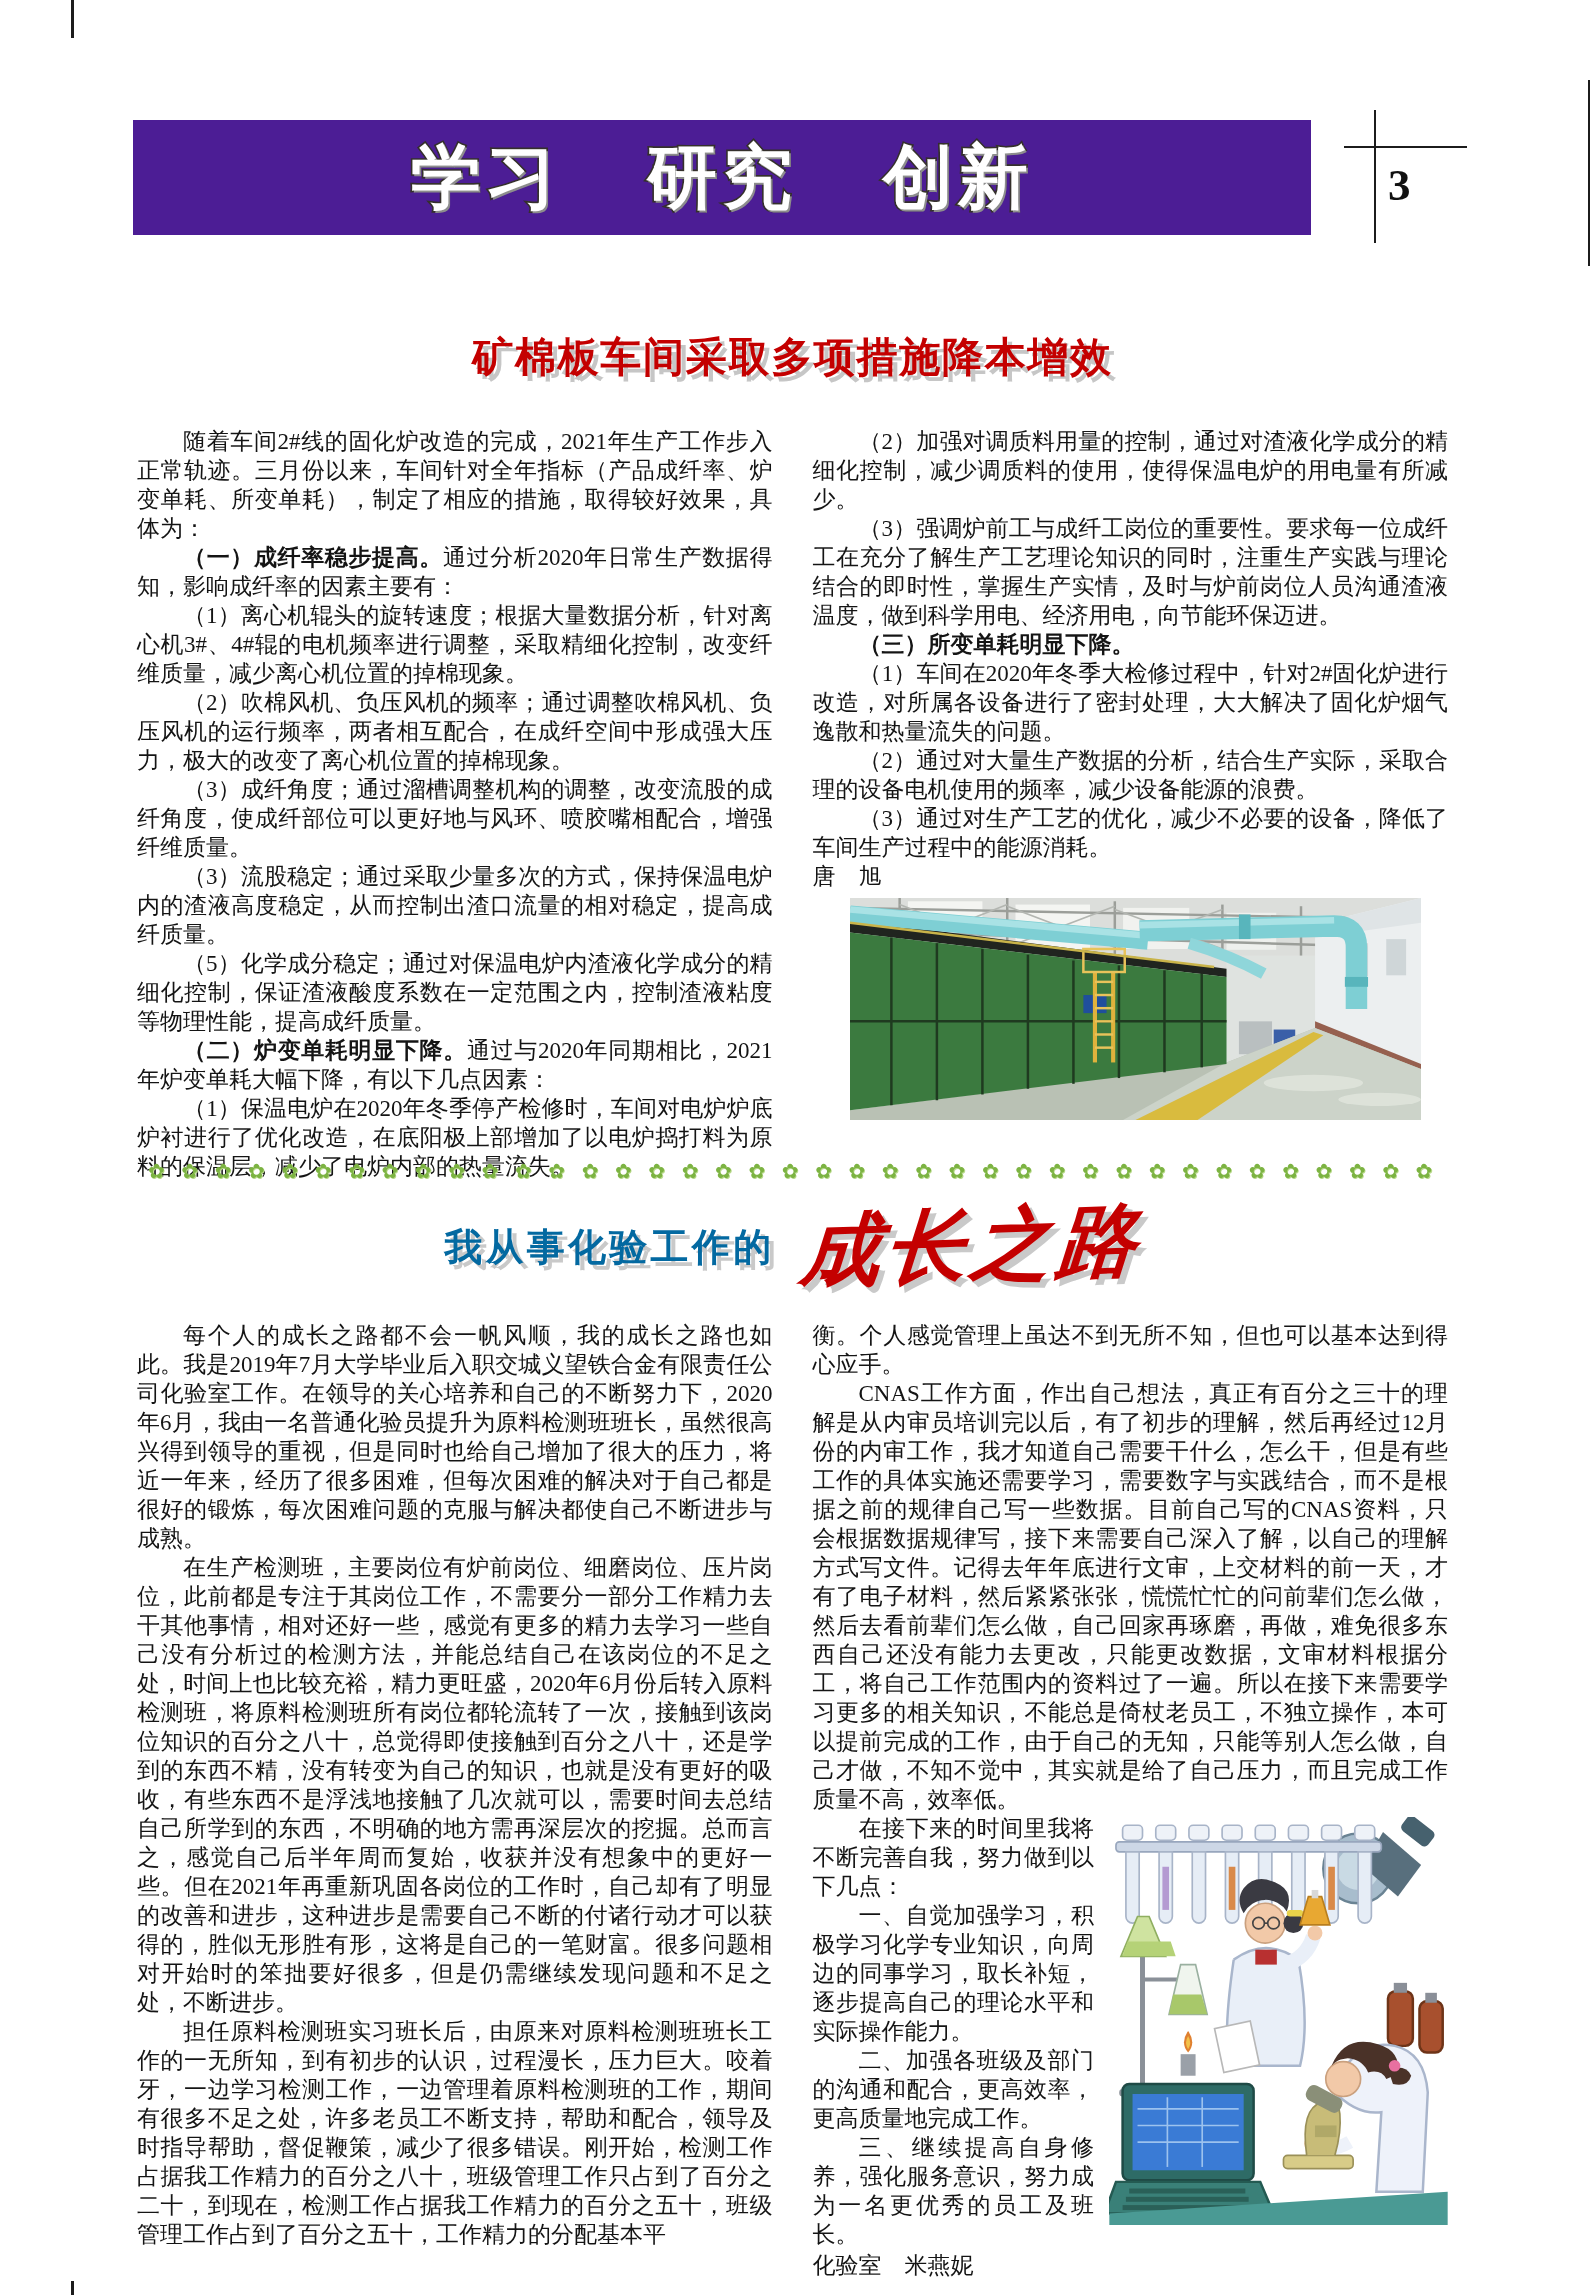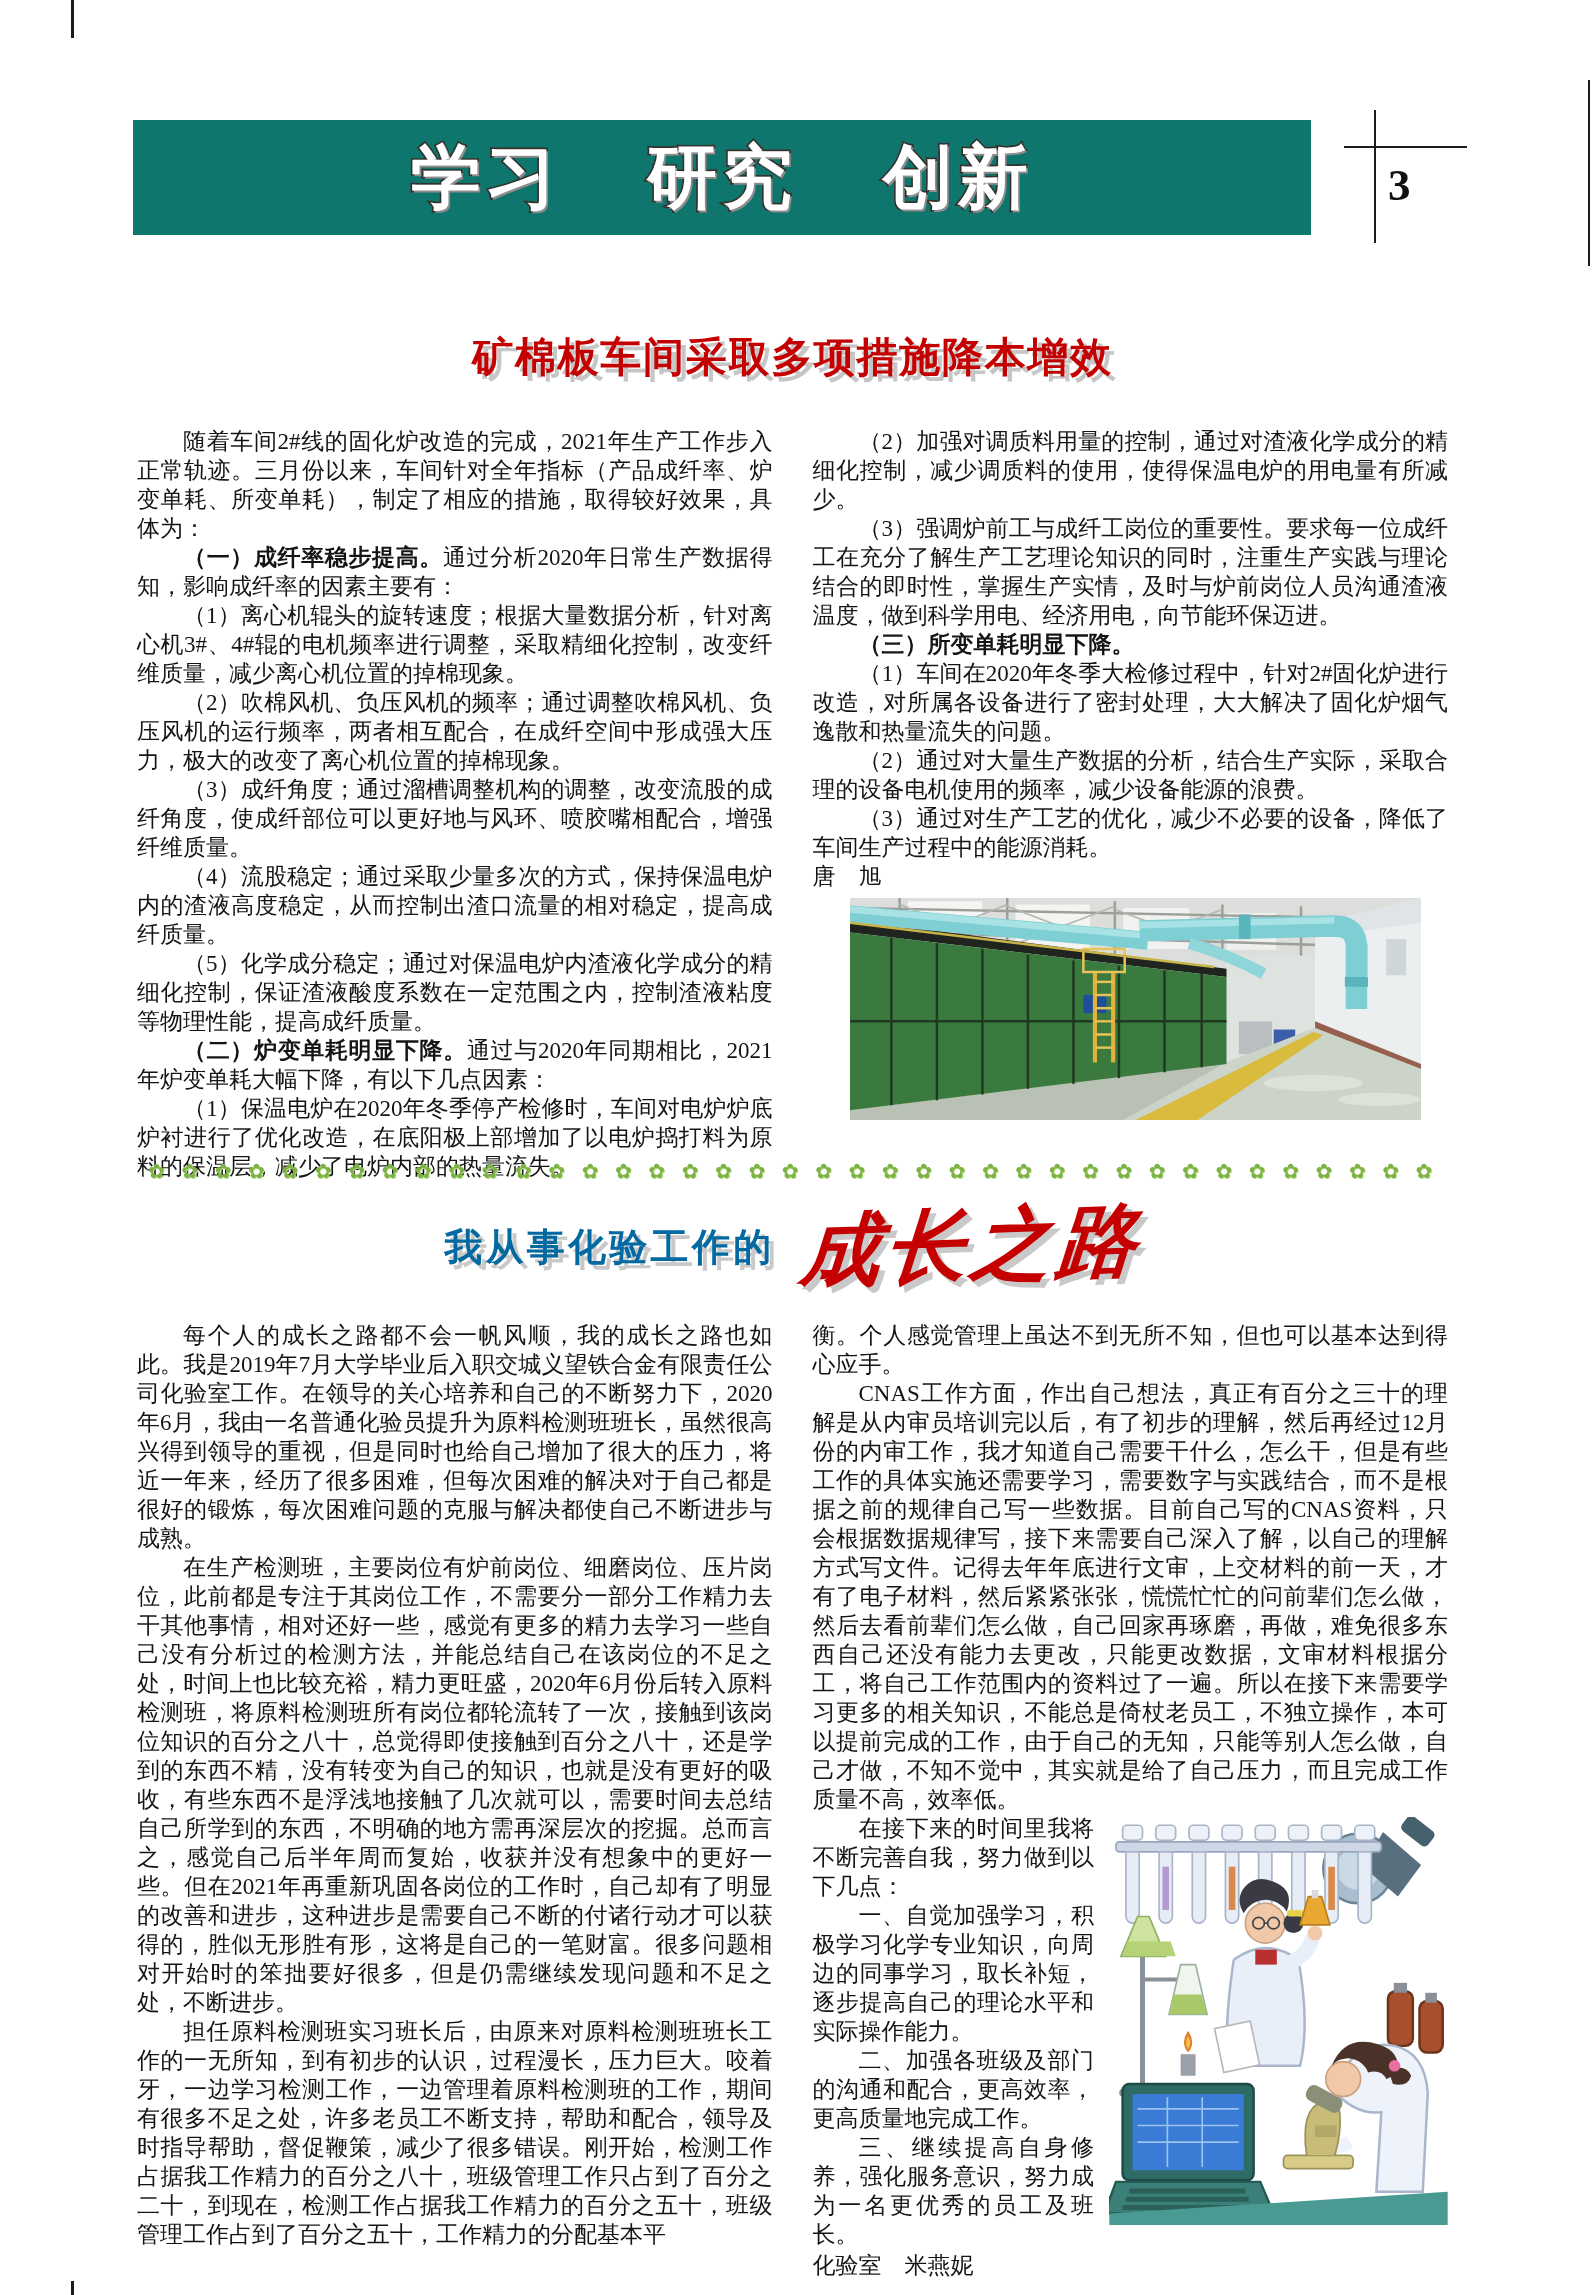--- a/index.html
+++ b/index.html
@@ -1,20 +1,20 @@
 <!DOCTYPE html>
 <html style="font-size:13.3px"><head>
 <meta charset="utf-8">
 <style>
   html,body{margin:0;padding:0;background:#ffffff;}
   .page{position:relative;width:1593px;height:2295px;background:#ffffff;overflow:hidden;
         font-family:"Liberation Serif",serif;color:#141414;}
   .mark{position:absolute;background:#1c1c1c;}
   
-  .banner{position:absolute;left:133px;top:120px;width:1178px;height:115px;background:#0f766e;
+  .banner{position:absolute;left:133px;top:120px;width:1178px;height:115px;background:#4c1d95;
           display:flex;align-items:center;justify-content:center;gap:86px;}
   .banner span{font-family:"Liberation Sans",sans-serif;font-weight:700;font-size:70px;
           color:#ffffff;letter-spacing:5px;
           -webkit-text-stroke:3.3px #35302c;paint-order:stroke fill;
           text-shadow:1.7px 1.7px 0 #8d8d8d;}
   .pageno{position:absolute;left:1388px;top:159px;font-size:45px;font-weight:700;
           font-family:"Liberation Serif",serif;color:#111;}
   
   .title1{position:absolute;left:137px;top:330px;width:1311px;text-align:center;
           font-family:"Liberation Sans",sans-serif;font-weight:700;font-size:41px;
@@ -63,21 +63,21 @@
 
   <div class="title1">矿棉板车间采取多项措施降本增效</div>
 
   <div class="cols art1">
     <div class="col">
         <p>随着车间2#线的固化炉改造的完成，2021年生产工作步入正常轨迹。三月份以来，车间针对全年指标（产品成纤率、炉变单耗、所变单耗），制定了相应的措施，取得较好效果，具体为：</p>
         <p><b>（一）成纤率稳步提高。</b>通过分析2020年日常生产数据得知，影响成纤率的因素主要有：</p>
         <p>（1）离心机辊头的旋转速度；根据大量数据分析，针对离心机3#、4#辊的电机频率进行调整，采取精细化控制，改变纤维质量，减少离心机位置的掉棉现象。</p>
         <p>（2）吹棉风机、负压风机的频率；通过调整吹棉风机、负压风机的运行频率，两者相互配合，在成纤空间中形成强大压力，极大的改变了离心机位置的掉棉现象。</p>
         <p>（3）成纤角度；通过溜槽调整机构的调整，改变流股的成纤角度，使成纤部位可以更好地与风环、喷胶嘴相配合，增强纤维质量。</p>
-        <p>（4）流股稳定；通过采取少量多次的方式，保持保温电炉内的渣液高度稳定，从而控制出渣口流量的相对稳定，提高成纤质量。</p>
+        <p>（3）流股稳定；通过采取少量多次的方式，保持保温电炉内的渣液高度稳定，从而控制出渣口流量的相对稳定，提高成纤质量。</p>
         <p>（5）化学成分稳定；通过对保温电炉内渣液化学成分的精细化控制，保证渣液酸度系数在一定范围之内，控制渣液粘度等物理性能，提高成纤质量。</p>
         <p><b>（二）炉变单耗明显下降。</b>通过与2020年同期相比，2021年炉变单耗大幅下降，有以下几点因素：</p>
         <p>（1）保温电炉在2020年冬季停产检修时，车间对电炉炉底炉衬进行了优化改造，在底阳极上部增加了以电炉捣打料为原料的保温层，减少了电炉内部的热量流失。</p>
       </div>
     <div class="col">
       <div>
           <p>（2）加强对调质料用量的控制，通过对渣液化学成分的精细化控制，减少调质料的使用，使得保温电炉的用电量有所减少。</p>
           <p>（3）强调炉前工与成纤工岗位的重要性。要求每一位成纤工在充分了解生产工艺理论知识的同时，注重生产实践与理论结合的即时性，掌握生产实情，及时与炉前岗位人员沟通渣液温度，做到科学用电、经济用电，向节能环保迈进。</p>
           <p><b>（三）所变单耗明显下降。</b></p>
           <p>（1）车间在2020年冬季大检修过程中，针对2#固化炉进行改造，对所属各设备进行了密封处理，大大解决了固化炉烟气逸散和热量流失的问题。</p>

